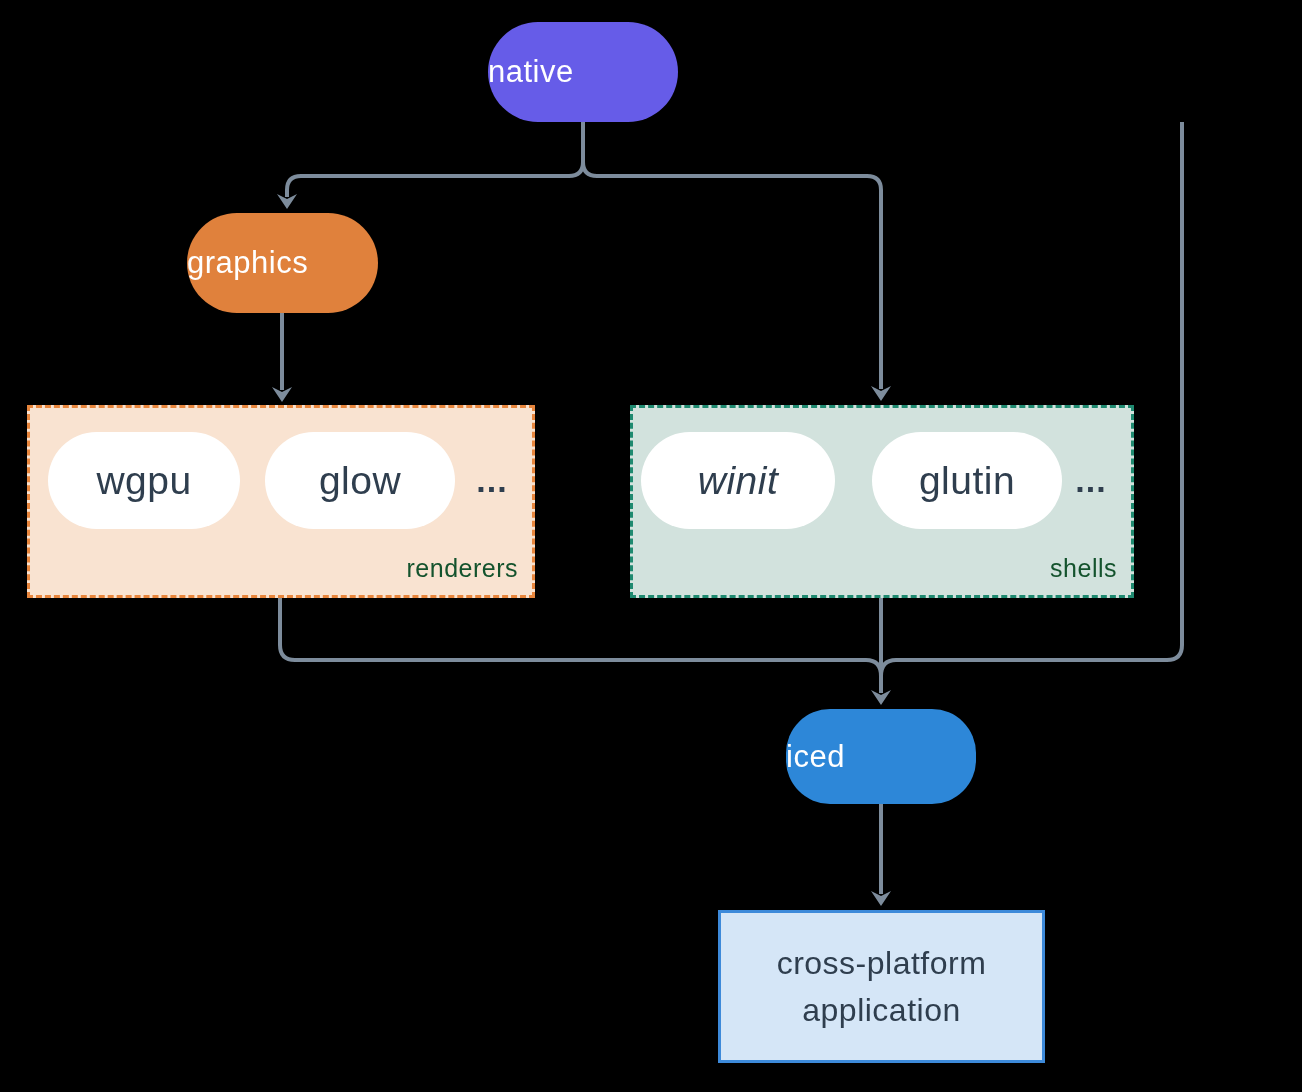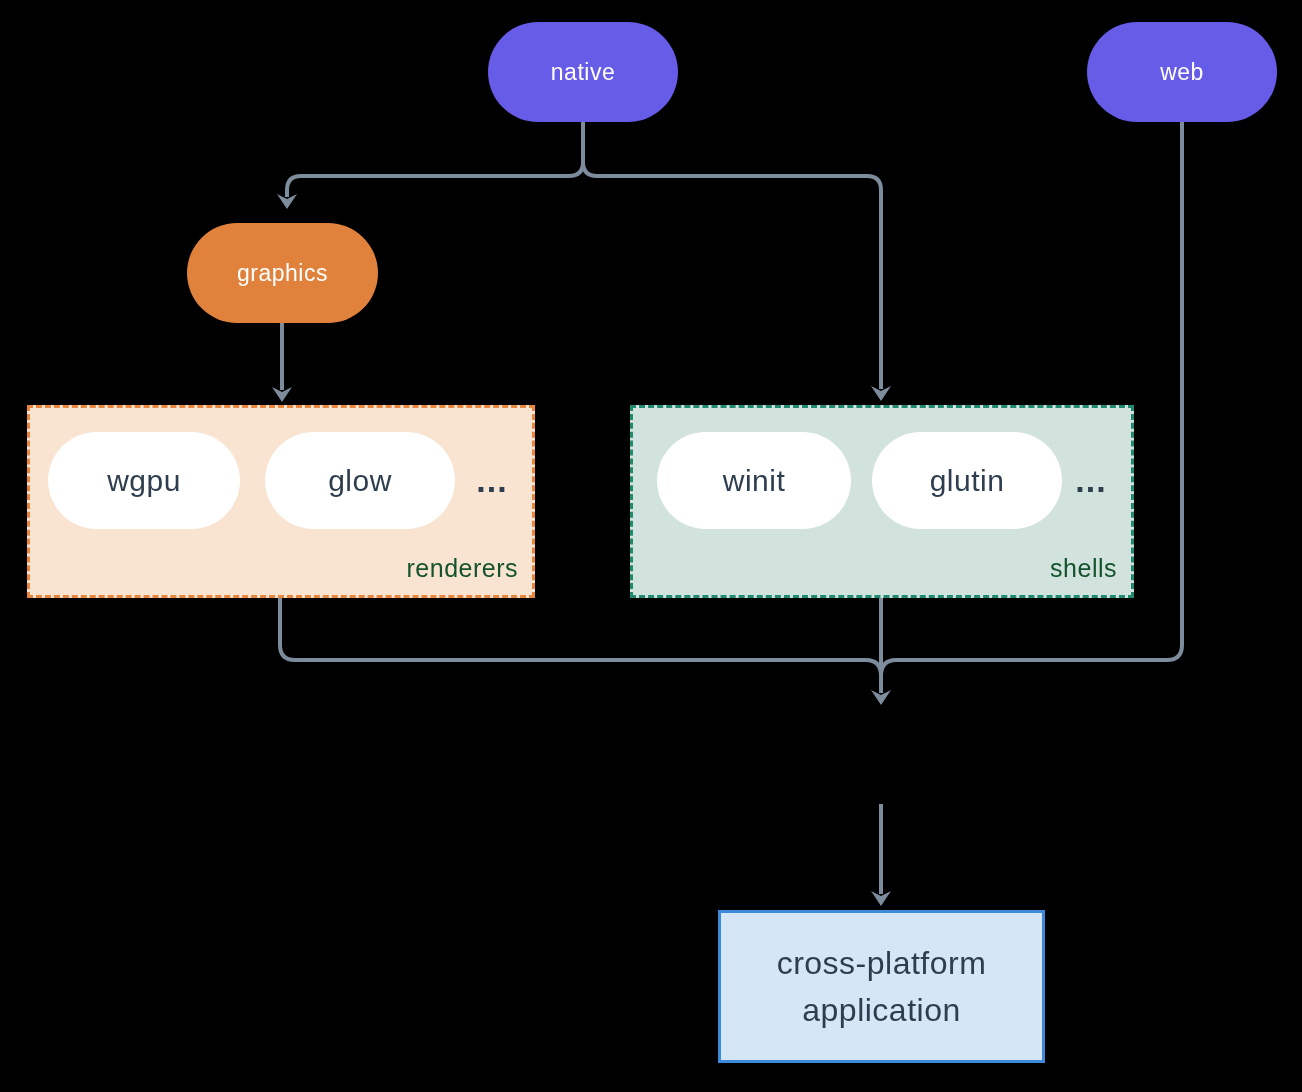--- a/index.html
+++ b/index.html
@@ -14,30 +14,29 @@
   }
   #wires {
     position: absolute;
     left: 0; top: 0;
     z-index: 0;
   }
   .node {
     position: absolute;
     display: flex;
     align-items: center;
-    justify-content: center;
     color: #ffffff;
-    font-size: 23px;
+    font-size: 31px;
     border-radius: 52px;
     z-index: 2;
     letter-spacing: 0.5px;
   }
   #node-native   { left: 488px;  top: 22px;  width: 190px; height: 100px; background: #665ce8; }
   #node-web      { left: 1087px; top: 22px;  width: 190px; height: 100px; background: #665ce8; }
-  #node-graphics { left: 187px;  top: 213px; width: 191px; height: 100px; background: #e0813c; margin-top: 10px; }
+  #node-graphics { left: 187px;  top: 213px; width: 191px; height: 100px; background: #e0813c; }
   #node-iced     { left: 786px;  top: 709px; width: 190px; height: 95px;  background: #2d87d8; border-radius: 44px; }
   .group {
     position: absolute;
     border: 3px dashed;
     z-index: 1;
   }
   #group-renderers {
     left: 27px; top: 405px; width: 508px; height: 193px;
     background: #f9e3d1;
     border-color: #e8863d;
@@ -49,27 +48,27 @@
   }
   .white-pill {
     position: absolute;
     top: 24px;
     height: 97px;
     background: #ffffff;
     border-radius: 50px;
     display: flex;
     align-items: center;
     justify-content: center;
-    font-size: 30px;
+    font-size: 39px;
     color: #2f3e4e;
     letter-spacing: 0.5px;
   }
   #pill-wgpu   { left: 18px;  width: 192px; }
   #pill-glow   { left: 235px; width: 190px; }
-  #pill-winit  { left: 24px;  width: 194px; }
+  #pill-winit  { left: 8px;  width: 194px; font-style: italic; }
   #pill-glutin { left: 239px; width: 190px; }
   .ellipsis {
     position: absolute;
     top: 24px;
     height: 97px;
     right: 10px;
     width: 60px;
     display: flex;
     align-items: center;
     justify-content: center;
@@ -134,23 +133,20 @@
       <path transform="translate(881,401)" d="M0,0 L-10,-15 L0,-10 L10,-15 Z"></path>
       <path transform="translate(881,705)" d="M0,0 L-10,-15 L0,-10 L10,-15 Z"></path>
       <path transform="translate(881,906)" d="M0,0 L-10,-15 L0,-10 L10,-15 Z"></path>
     </g>
   </svg>
 
   <div class="node" id="node-native">
     <span>native</span>
   </div>
 
-  <div class="node" id="node-web">
-    <span>web</span>
-  </div>
 
   <div class="node" id="node-graphics">
     <span>graphics</span>
   </div>
 
   <div class="group" id="group-renderers">
     <div class="white-pill" id="pill-wgpu">
       <span>wgpu</span>
     </div>
     <div class="white-pill" id="pill-glow">
@@ -164,18 +160,21 @@
     <div class="white-pill" id="pill-winit">
       <span>winit</span>
     </div>
     <div class="white-pill" id="pill-glutin">
       <span>glutin</span>
     </div>
     <div class="ellipsis">...</div>
     <div class="group-label">shells</div>
   </div>
 
+  <div class="node" id="node-iced">
+    <span>iced</span>
+  </div>
 
   <div id="box-application">
     <span>cross-platform application</span>
   </div>
 
 </div>
 
 </body></html>

